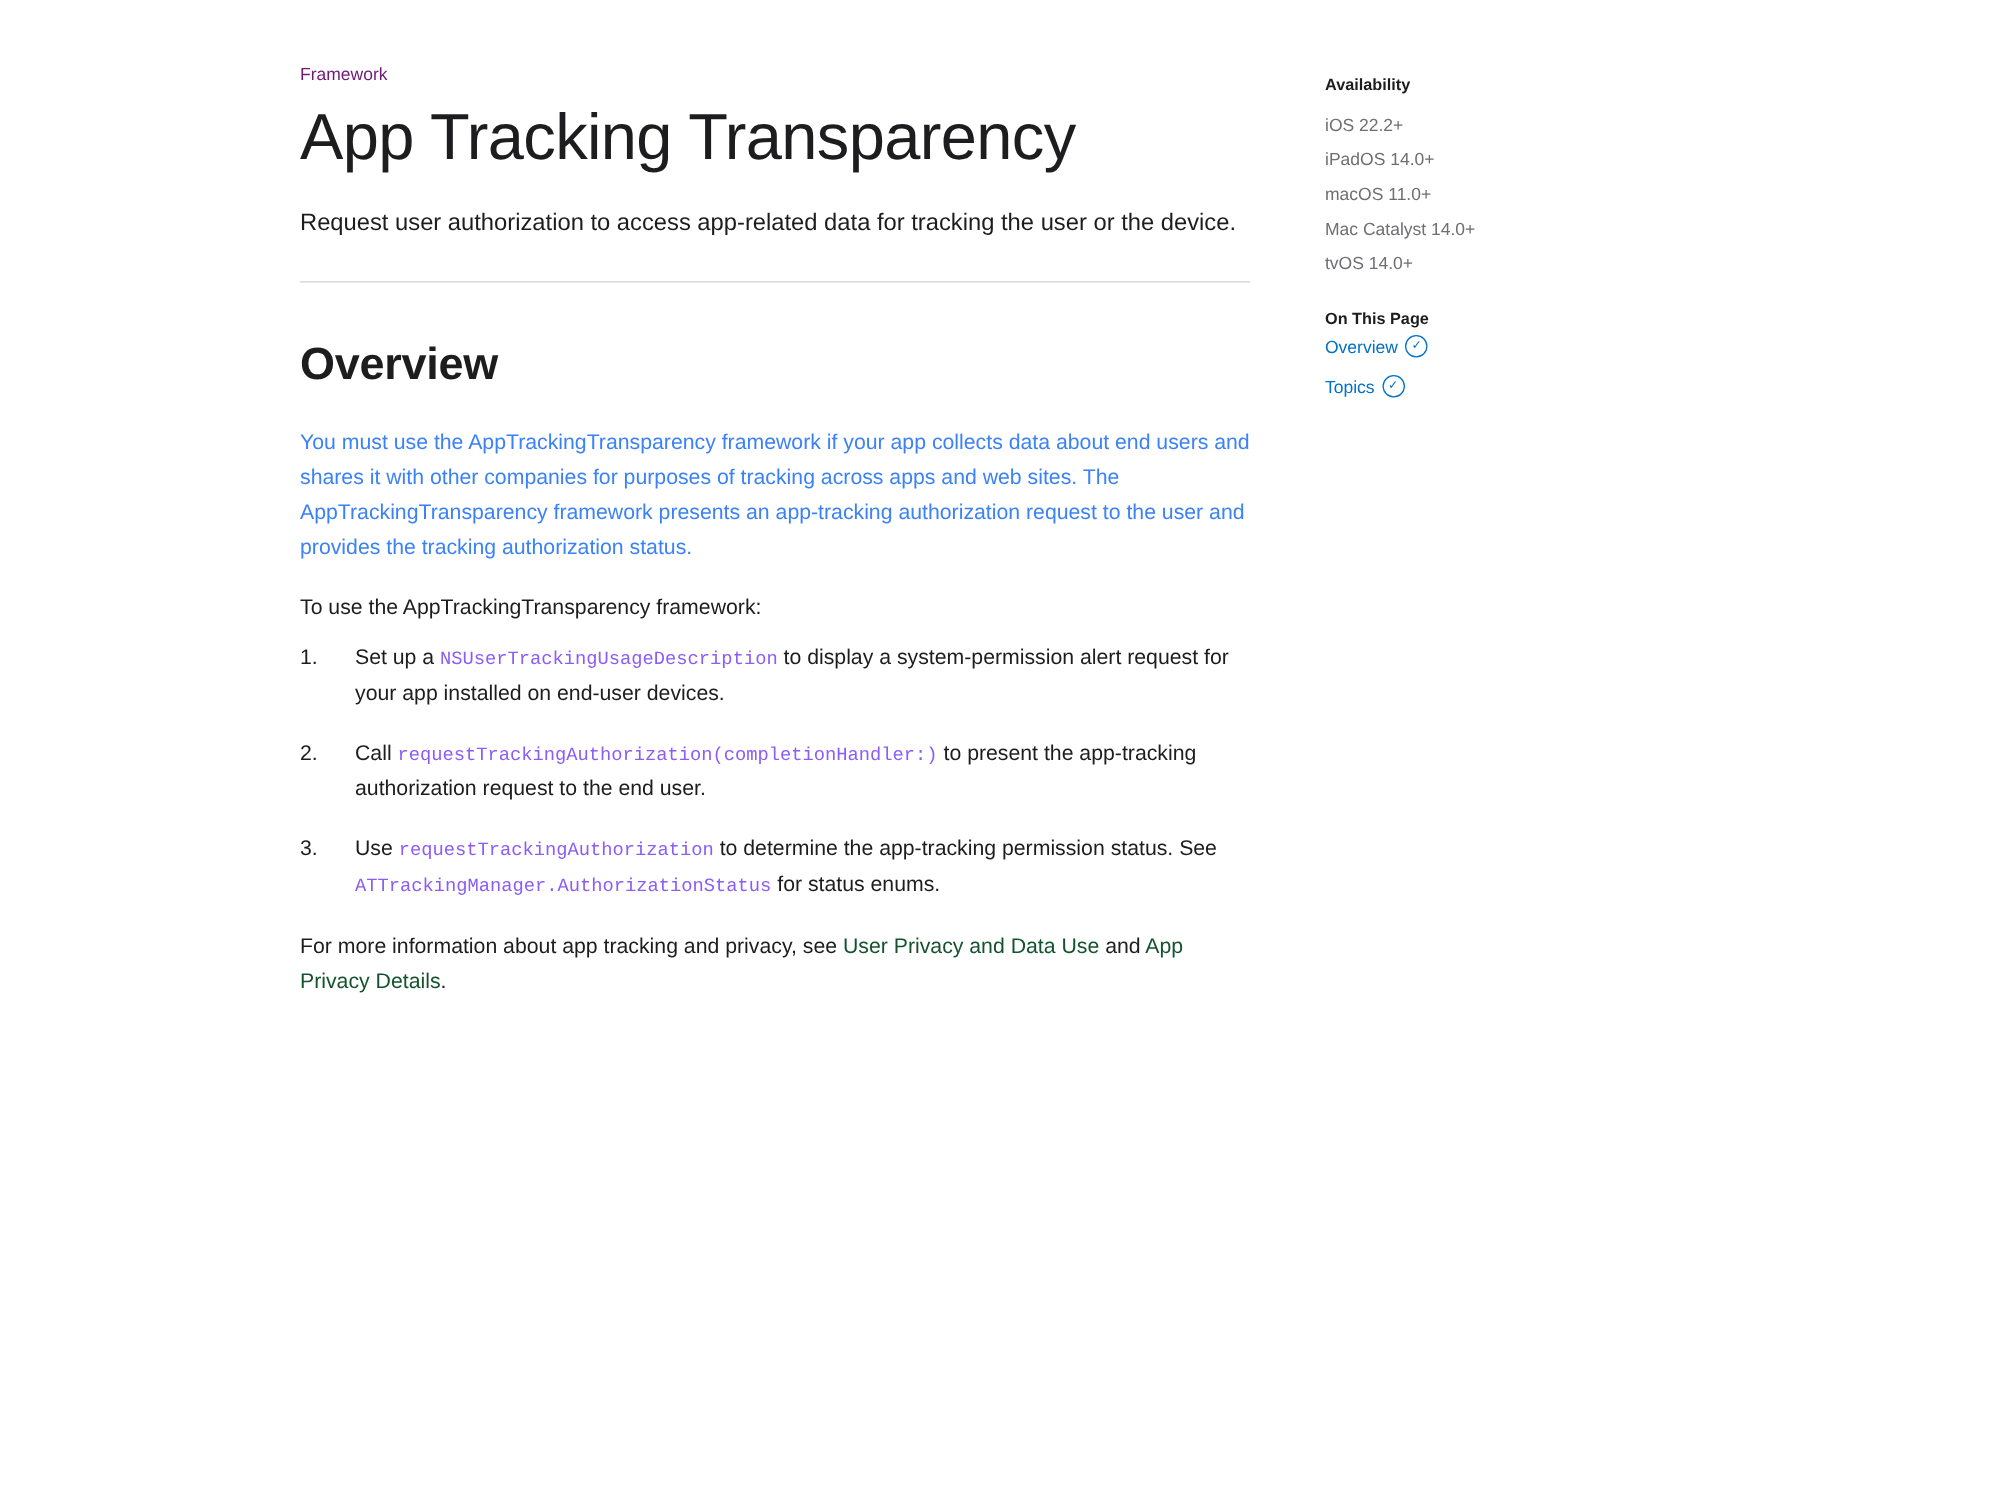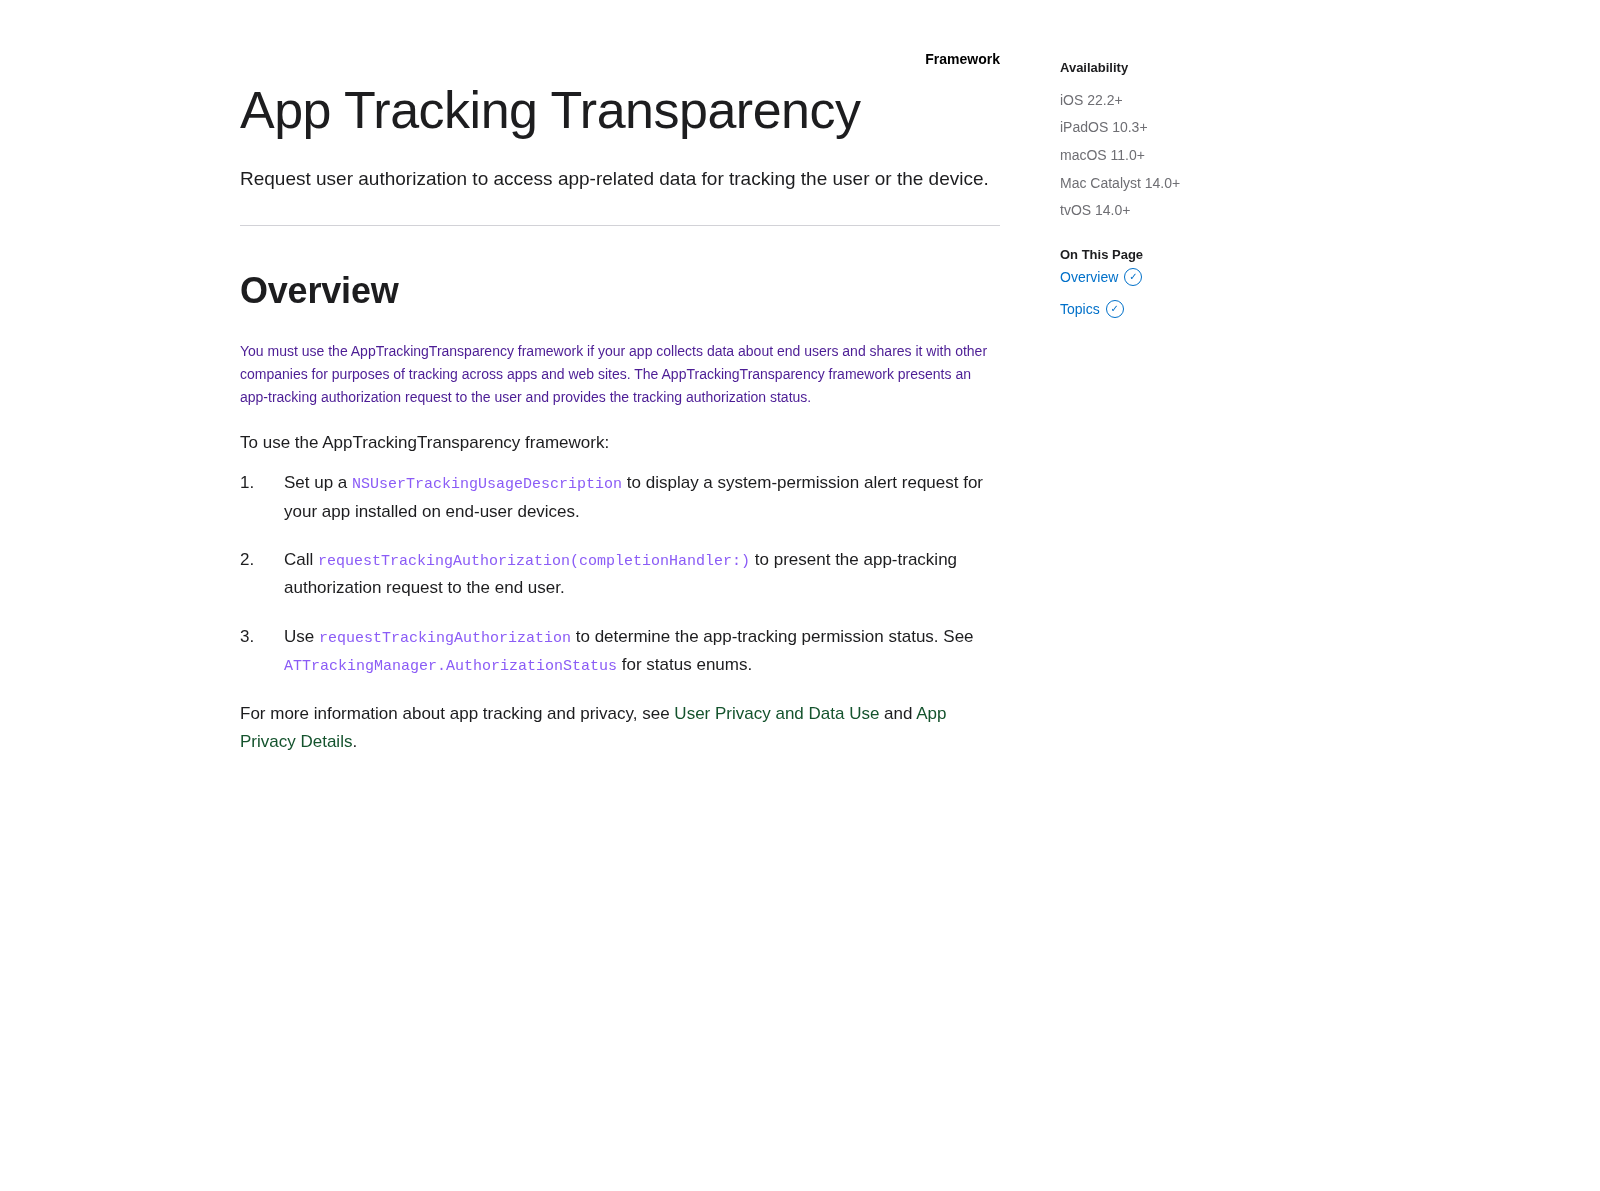--- a/index.html
+++ b/index.html
@@ -30,26 +30,25 @@
     }
 
     .sidebar {
       width: 220px;
       flex-shrink: 0;
       padding-top: 10px;
     }
 
     .framework-label {
       font-size: 14px;
-      font-weight: 700;
-      color: #000000;
+      font-weight: 400;
+      color: #701a75;
       text-transform: none;
       margin-bottom: 12px;
       letter-spacing: 0;
-      text-align: right;
     }
 
     .page-title {
       font-size: 52px;
       font-weight: 400;
       color: #1d1d1f;
       line-height: 1.1;
       margin-bottom: 24px;
       letter-spacing: -0.5px;
     }
@@ -69,22 +68,22 @@
 
     .section-title {
       font-size: 36px;
       font-weight: 700;
       color: #1d1d1f;
       margin-bottom: 20px;
       letter-spacing: -0.2px;
     }
 
     .body-text {
-      font-size: 14px;
-      color: #4c1d95;
+      font-size: 17px;
+      color: #3b82f6;
       line-height: 1.65;
       margin-bottom: 20px;
     }
 
     .intro-list-label {
       font-size: 17px;
       color: #1d1d1f;
       line-height: 1.65;
       margin-bottom: 12px;
     }
@@ -233,21 +232,21 @@
       <span>For more information about app tracking and privacy, see </span><a class="text-link" href="#">User Privacy and Data Use</a><span> and </span><a class="text-link" href="#">App Privacy Details</a><span>.</span>
     </p>
 
   </div>
 
   <div class="sidebar">
 
     <div class="sidebar-section">
       <div class="sidebar-heading">Availability</div>
       <div class="availability-item">iOS 22.2+</div>
-      <div class="availability-item">iPadOS 10.3+</div>
+      <div class="availability-item">iPadOS 14.0+</div>
       <div class="availability-item">macOS 11.0+</div>
       <div class="availability-item">Mac Catalyst 14.0+</div>
       <div class="availability-item">tvOS 14.0+</div>
     </div>
 
     <div class="sidebar-section">
       <div class="on-this-page-heading">On This Page</div>
       <a class="toc-item" href="#">
         <span>Overview</span>
         <span class="toc-icon">✓</span>

